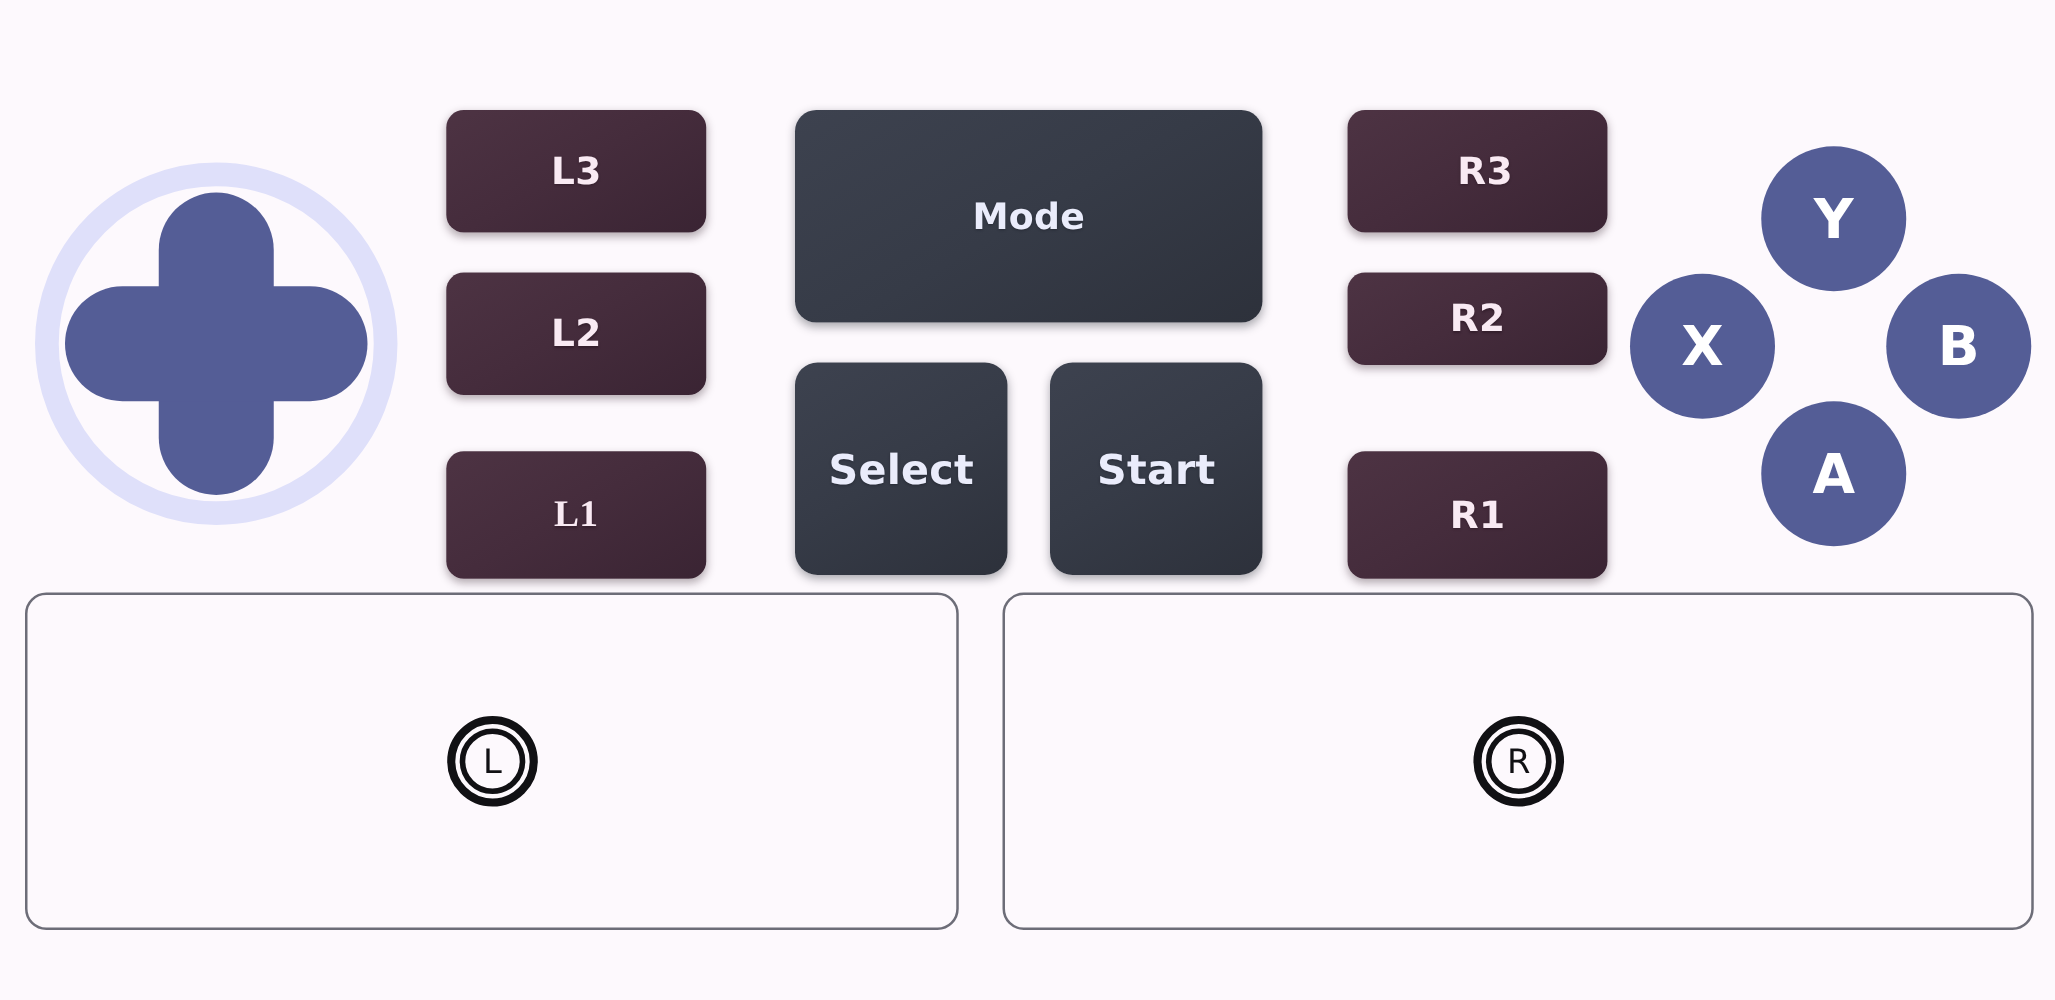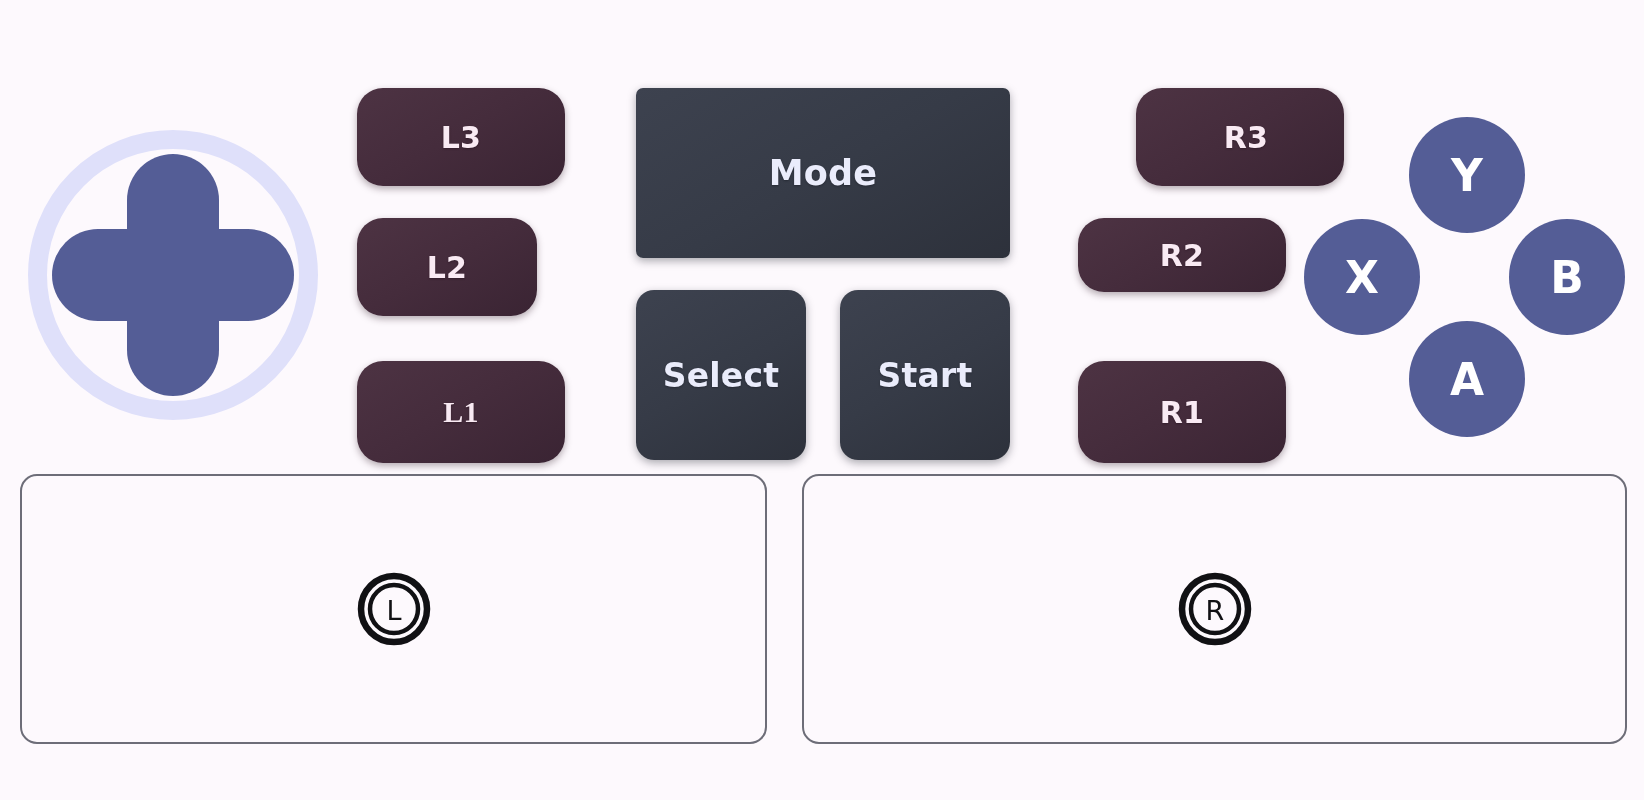--- a/index.html
+++ b/index.html
@@ -66,47 +66,47 @@
     margin-top: -46px;
   }
 
   
   .btn {
     position: absolute;
     box-sizing: border-box;
     display: flex;
     align-items: center;
     justify-content: center;
-    border-radius: 26px;
+    border-radius: 14px;
     font-weight: 700;
     letter-spacing: 0.2px;
     user-select: none;
   }
   .btn-plum {
     background: linear-gradient(150deg, #4d3343 0%, #452c3c 48%, #3a2433 100%);
     color: #f9eaf3;
     font-size: 30px;
     box-shadow: 0 3px 7px rgba(40, 20, 33, 0.34);
     text-shadow: 0 1px 2px rgba(30, 14, 24, 0.45);
   }
   .btn-slate {
     background: linear-gradient(150deg, #3d424f 0%, #363b47 50%, #2d313b 100%);
     color: #eaecfb;
     box-shadow: 0 3px 8px rgba(26, 29, 38, 0.36);
     text-shadow: 0 1px 2px rgba(20, 22, 30, 0.45);
   }
 
   #btn-l3 { left: 357px; top:  88px; width: 208px; height:  98px; }
-  #btn-l2 { left: 357px; top: 218px; width: 180px; height:  98px; text-align: right; }
+  #btn-l2 { left: 357px; top: 218px; width: 208px; height:  98px; text-align: right; }
   #btn-l1 { left: 357px; top: 361px; width: 208px; height: 102px; font-family: Liberation Serif, serif; }
-  #btn-r3 { left: 1136px; top:  88px; width: 208px; height:  98px; padding-left: 12px; }
+  #btn-r3 { left: 1078px; top:  88px; width: 208px; height:  98px; padding-left: 12px; }
   #btn-r2 { left: 1078px; top: 218px; width: 208px; height:  74px; }
   #btn-r1 { left: 1078px; top: 361px; width: 208px; height: 102px; }
 
-  #btn-mode   { left: 636px; top:  88px; width: 374px; height: 170px; font-size: 35px; border-radius: 7px; }
+  #btn-mode   { left: 636px; top:  88px; width: 374px; height: 170px; font-size: 29px; border-radius: 17px; }
   #btn-select { left: 636px; top: 290px; width: 170px; height: 170px; font-size: 33px; border-radius: 18px; }
   #btn-start  { left: 840px; top: 290px; width: 170px; height: 170px; font-size: 33px; border-radius: 18px; }
 
   
   .face-btn {
     position: absolute;
     width: 116px;
     height: 116px;
     border-radius: 50%;
     background: #545d96;

